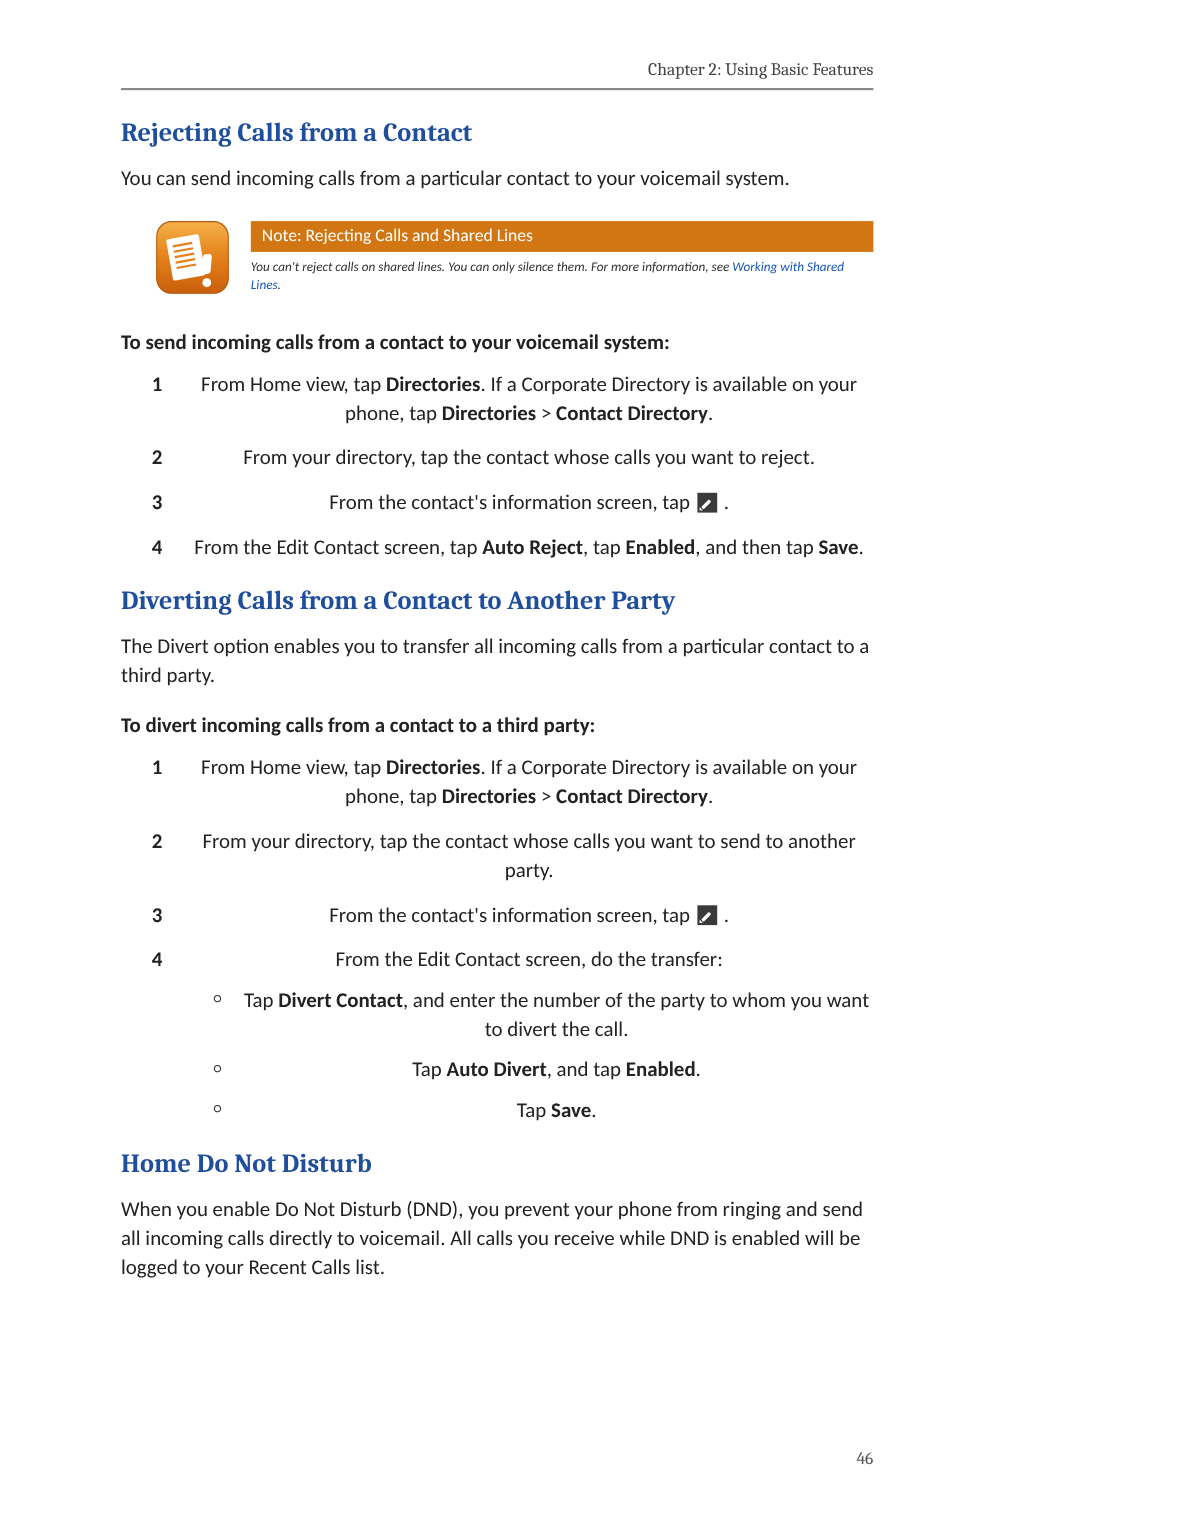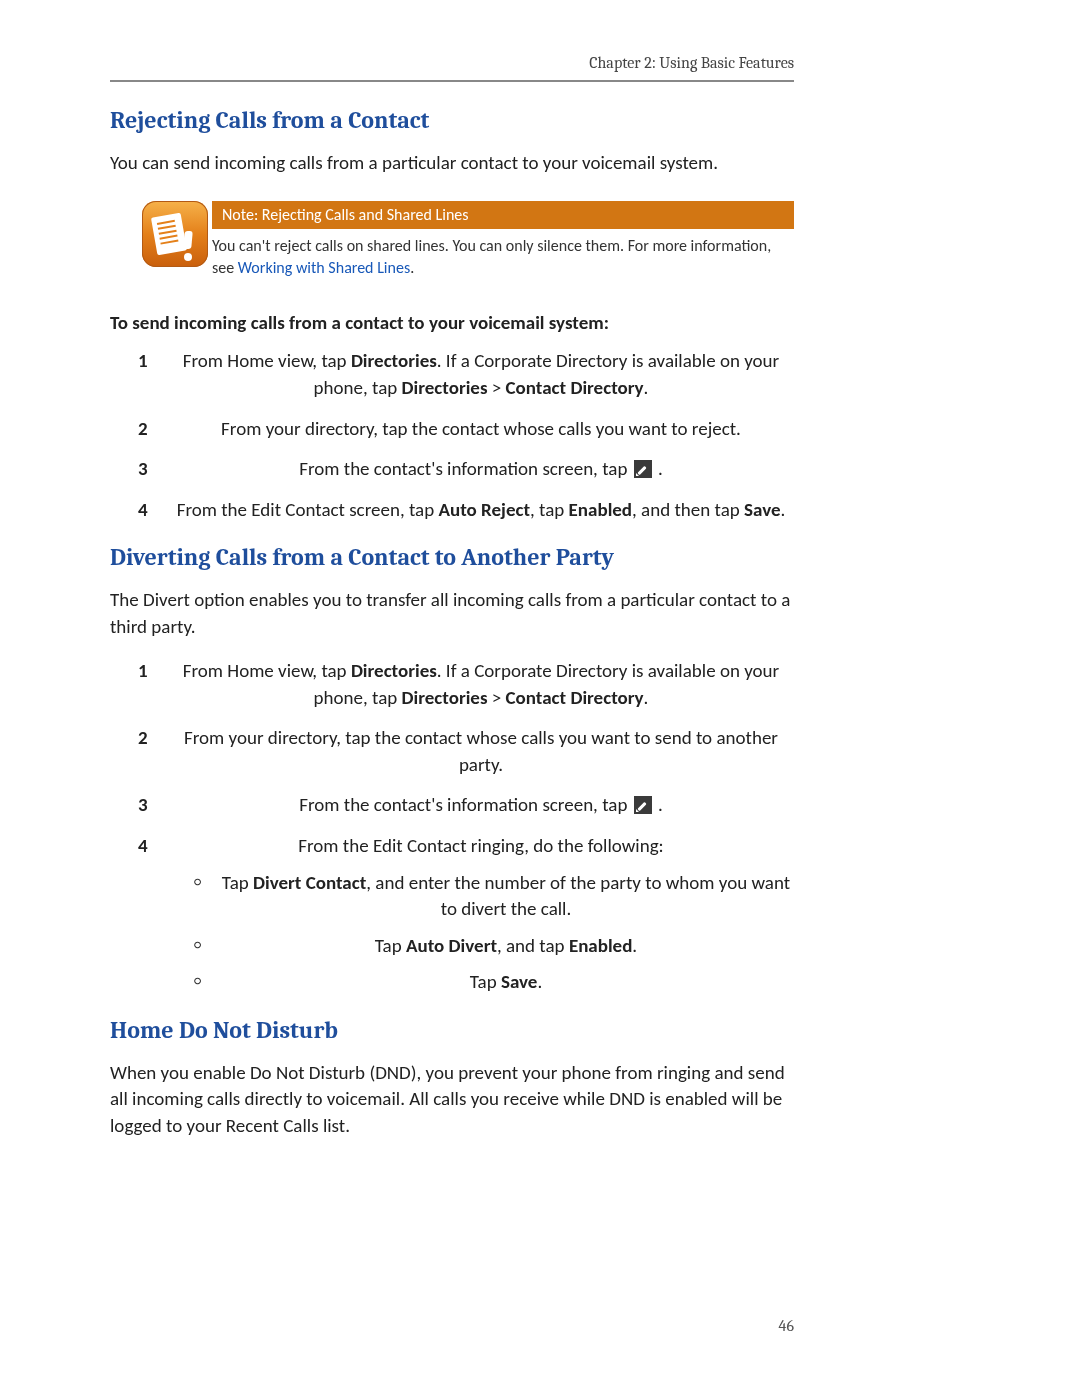--- a/index.html
+++ b/index.html
@@ -84,31 +84,32 @@
     transform: skewX(-5deg);
   }
   .note-icon .bang::after {
     content: "";
     position: absolute;
     left: 6px; bottom: 0;
     width: 8px; height: 8px;
     background: #fff;
     border-radius: 50%;
   }
-  .note-body { margin-left: 4px; flex: 1; }
+  .note-body { margin-left: 20px; flex: 1; }
   .note-title {
     background: #d27613;
     color: #fff;
     font-size: 16px;
     padding: 3px 10px;
     margin-bottom: 6px;
   }
   .note-text {
-    font-size: 16px;
+    font-size: 12px;
     color: #333;
+    font-style: italic;
   }
   .link { color: #1858b8; }
   .subhead {
     font-weight: bold;
     margin: 16px 0 12px 0;
   }
   ol.steps {
     list-style: none;
     padding: 0;
     margin: 0 0 18px 28px;
@@ -213,31 +214,32 @@
     <li>
       <span>From the contact's information screen, tap </span><span class="edit-icon"></span><span> .</span>
     </li>
     <li>
       <span>From the Edit Contact screen, tap </span><b>Auto Reject</b><span>, tap </span><b>Enabled</b><span>, and then tap </span><b>Save</b><span>.</span>
     </li>
   </ol>
 
   <h2 class="section">Diverting Calls from a Contact to Another Party</h2>
   <p>The Divert option enables you to transfer all incoming calls from a particular contact to a third party.</p>
+  <p class="subhead">To divert incoming calls from a contact to a third party:</p>
 
   <ol class="steps">
     <li>
       <span>From Home view, tap </span><b>Directories</b><span>. If a Corporate Directory is available on your phone, tap </span><b>Directories</b><span> &gt; </span><b>Contact Directory</b><span>.</span>
     </li>
     <li>From your directory, tap the contact whose calls you want to send to another party.</li>
     <li>
       <span>From the contact's information screen, tap </span><span class="edit-icon"></span><span> .</span>
     </li>
     <li>
-      <span>From the Edit Contact ringing, do the following:</span>
+      <span>From the Edit Contact screen, do the transfer:</span>
       <ul class="sub">
         <li>
           <span>Tap </span><b>Divert Contact</b><span>, and enter the number of the party to whom you want to divert the call.</span>
         </li>
         <li>
           <span>Tap </span><b>Auto Divert</b><span>, and tap </span><b>Enabled</b><span>.</span>
         </li>
         <li>
           <span>Tap </span><b>Save</b><span>.</span>
         </li>

